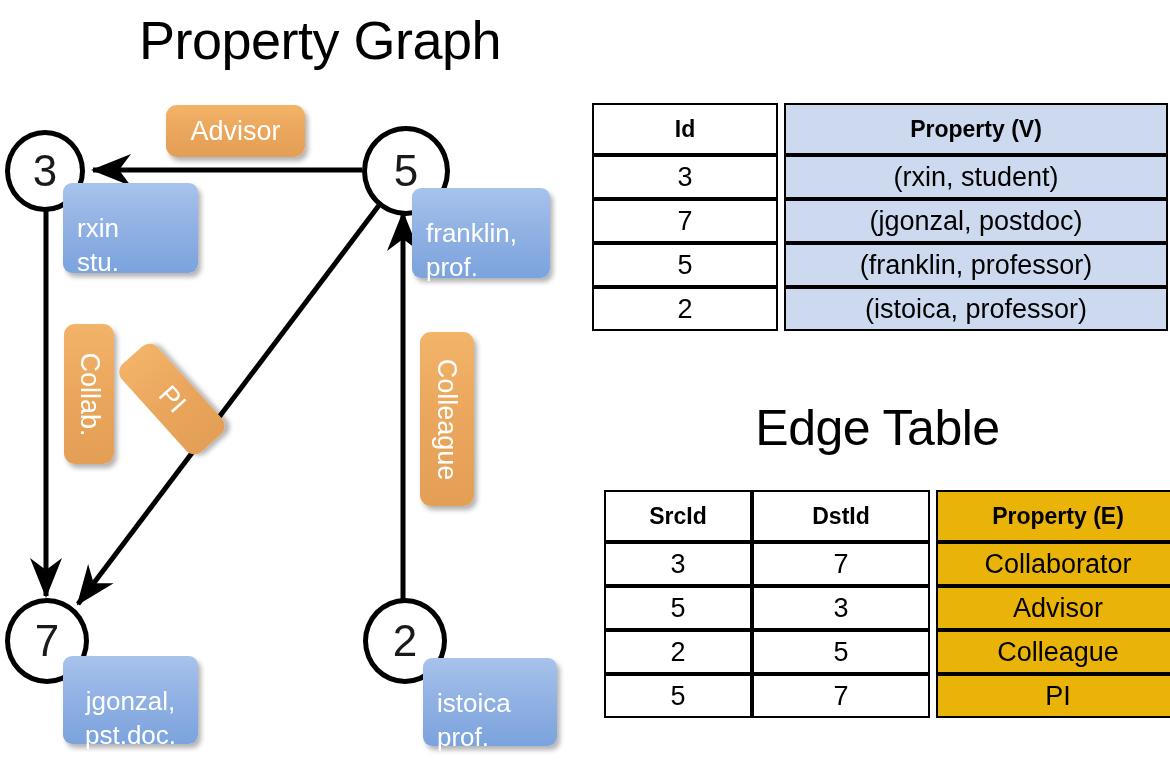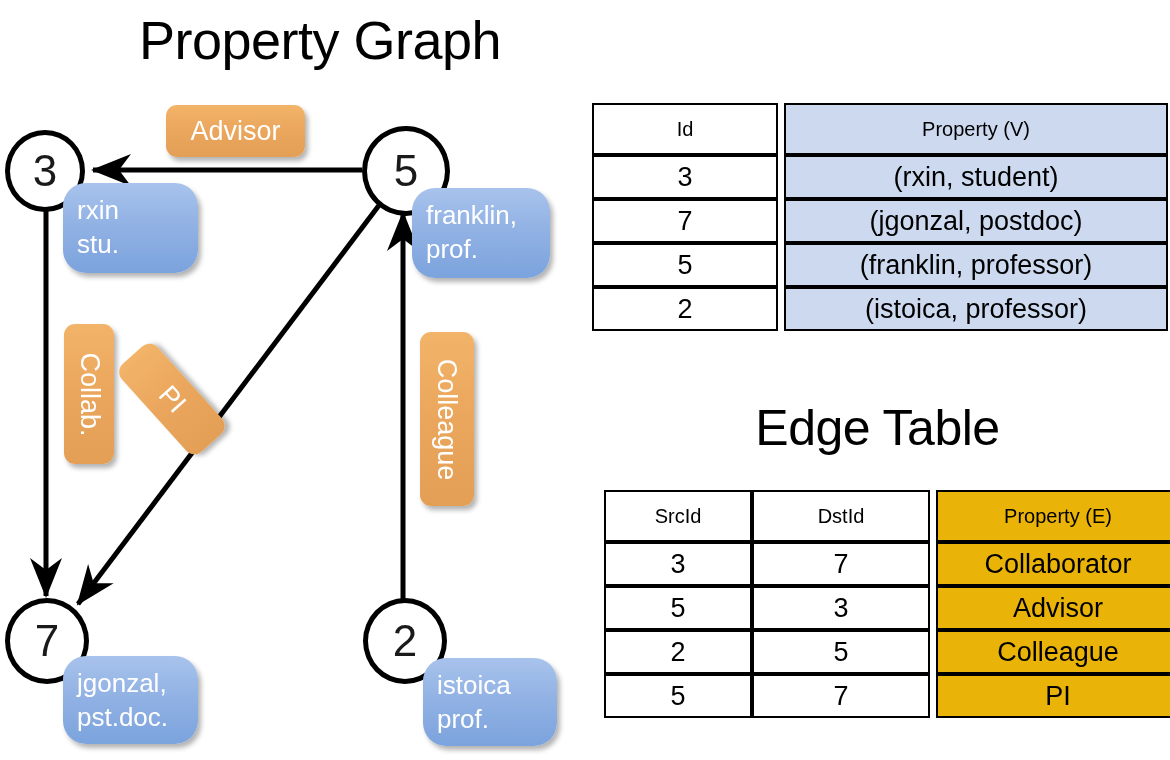--- a/index.html
+++ b/index.html
@@ -74,27 +74,27 @@
     align-items: center;
     justify-content: center;
     font-size: 44px;
     line-height: 44px;
     color: #1a1a1a;
     font-family: "Liberation Sans", sans-serif;
   }
 
   .prop-box {
     position: absolute;
-    border-radius: 23px;
+    border-radius: 9px;
     background: linear-gradient(to bottom, #a8c3ec 0%, #92b2e4 45%, #7ba3dd 100%);
     box-shadow: 3px 4px 5px rgba(0,0,0,0.30);
     color: #ffffff;
     font-size: 26px;
     line-height: 34px;
-    padding: 10px 14px;
+    padding: 28px 14px;
     box-sizing: border-box;
     font-family: "Liberation Sans", sans-serif;
   }
 
   .edge-label {
     position: absolute;
     border-radius: 11px;
     background: linear-gradient(to bottom, #f0b063 0%, #e8a css 40%, #e2a054 100%);
     background: linear-gradient(to bottom, #f2b469 0%, #eaa65c 50%, #e39f55 100%);
     box-shadow: 3px 4px 5px rgba(0,0,0,0.30);
@@ -125,22 +125,22 @@
     border: 2px solid #000;
     text-align: center;
     font-weight: 400;
     font-size: 27px;
     padding: 0;
     height: 44px;
     box-sizing: border-box;
     color: #000;
   }
   .data-table th {
-    font-weight: 400;
-    font-size: 20px;
+    font-weight: 700;
+    font-size: 23px;
     height: 52px;
   }
   .cell-plain { background: #ffffff; }
   .cell-blue  { background: #ccd9ef; }
   .cell-orange{ background: #eab308; }
   .col-gap { width: 6px; border: none !important; background: #fff; }
 </style>
 </head>
 <body>
 
@@ -175,21 +175,21 @@
     <div class="prop-box" style="left:63px; top:183px; width:135px; height:90px;">
       <div>rxin</div>
       <div>stu.</div>
     </div>
 
     <div class="prop-box" style="left:412px; top:188px; width:138px; height:90px;">
       <div>franklin,</div>
       <div>prof.</div>
     </div>
 
-    <div class="prop-box" style="left:63px; top:656px; width:135px; height:88px;">
+    <div class="prop-box" style="left:63px; top:656px; width:135px; height:88px;text-align:center;">
       <div>jgonzal,</div>
       <div>pst.doc.</div>
     </div>
 
     <div class="prop-box" style="left:423px; top:658px; width:134px; height:88px;">
       <div>istoica</div>
       <div>prof.</div>
     </div>
 
     <div class="edge-label" style="left:166px; top:105px; width:139px; height:52px;">Advisor</div>

